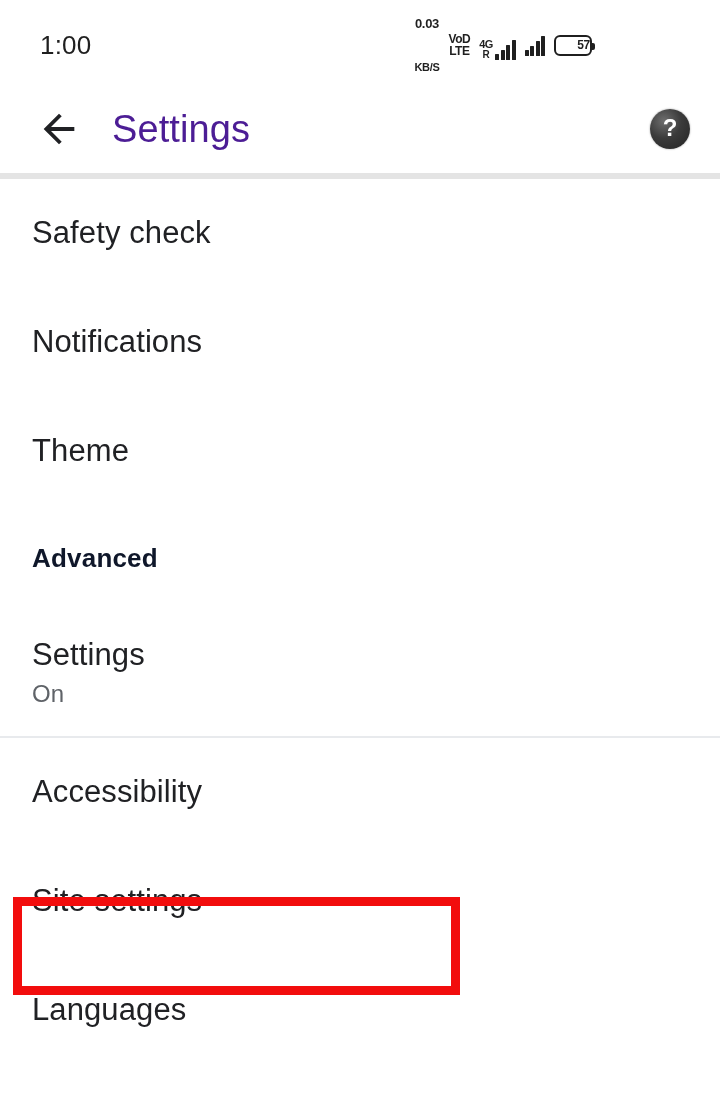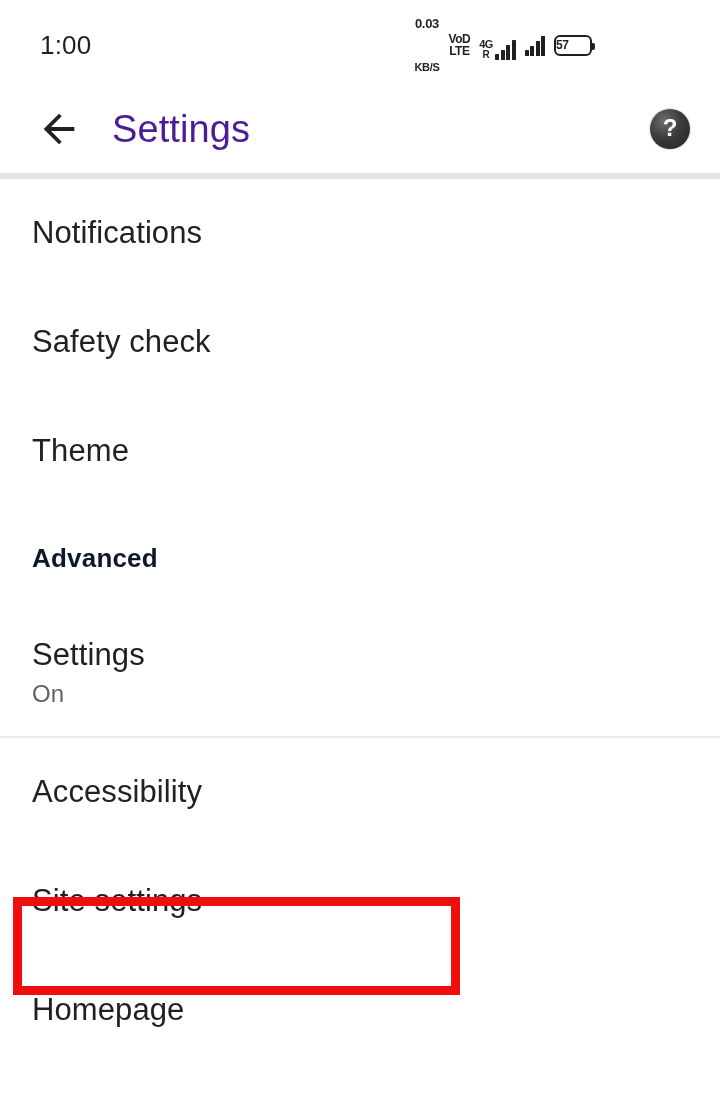--- a/index.html
+++ b/index.html
@@ -126,21 +126,21 @@
 
   
   .battery {
     position: relative;
     width: 38px;
     height: 21px;
     border: 2.5px solid #1f1f1f;
     border-radius: 6px;
     display: flex;
     align-items: center;
-    justify-content: flex-start;
+    justify-content: flex-end;
     box-sizing: border-box;
   }
   .battery::after {
     content: "";
     position: absolute;
     right: -5px;
     top: 6px;
     width: 3px;
     height: 7px;
     background: #1f1f1f;
@@ -347,25 +347,25 @@
       <span>?</span>
     </div>
   </div>
 </div>
 
 <div class="toolbar-shadow"></div>
 
 <div class="list">
 
   <div class="row h-std">
+    <div class="row-title">Safety check</div>
+  </div>
+
+  <div class="row h-std">
     <div class="row-title">Notifications</div>
-  </div>
-
-  <div class="row h-std">
-    <div class="row-title">Safety check</div>
   </div>
 
   <div class="row h-std">
     <div class="row-title">Theme</div>
   </div>
 
   <div class="section-header">
     <div class="label">Advanced</div>
   </div>
 
@@ -378,18 +378,18 @@
 
   <div class="row h-std">
     <div class="row-title">Accessibility</div>
   </div>
 
   <div class="row h-std">
     <div class="row-title">Site settings</div>
   </div>
 
   <div class="row h-std">
-    <div class="row-title">Homepage</div>
+    <div class="row-title">Languages</div>
   </div>
 
 </div>
 
 <div class="annot-box"></div>
 
 </body></html>

